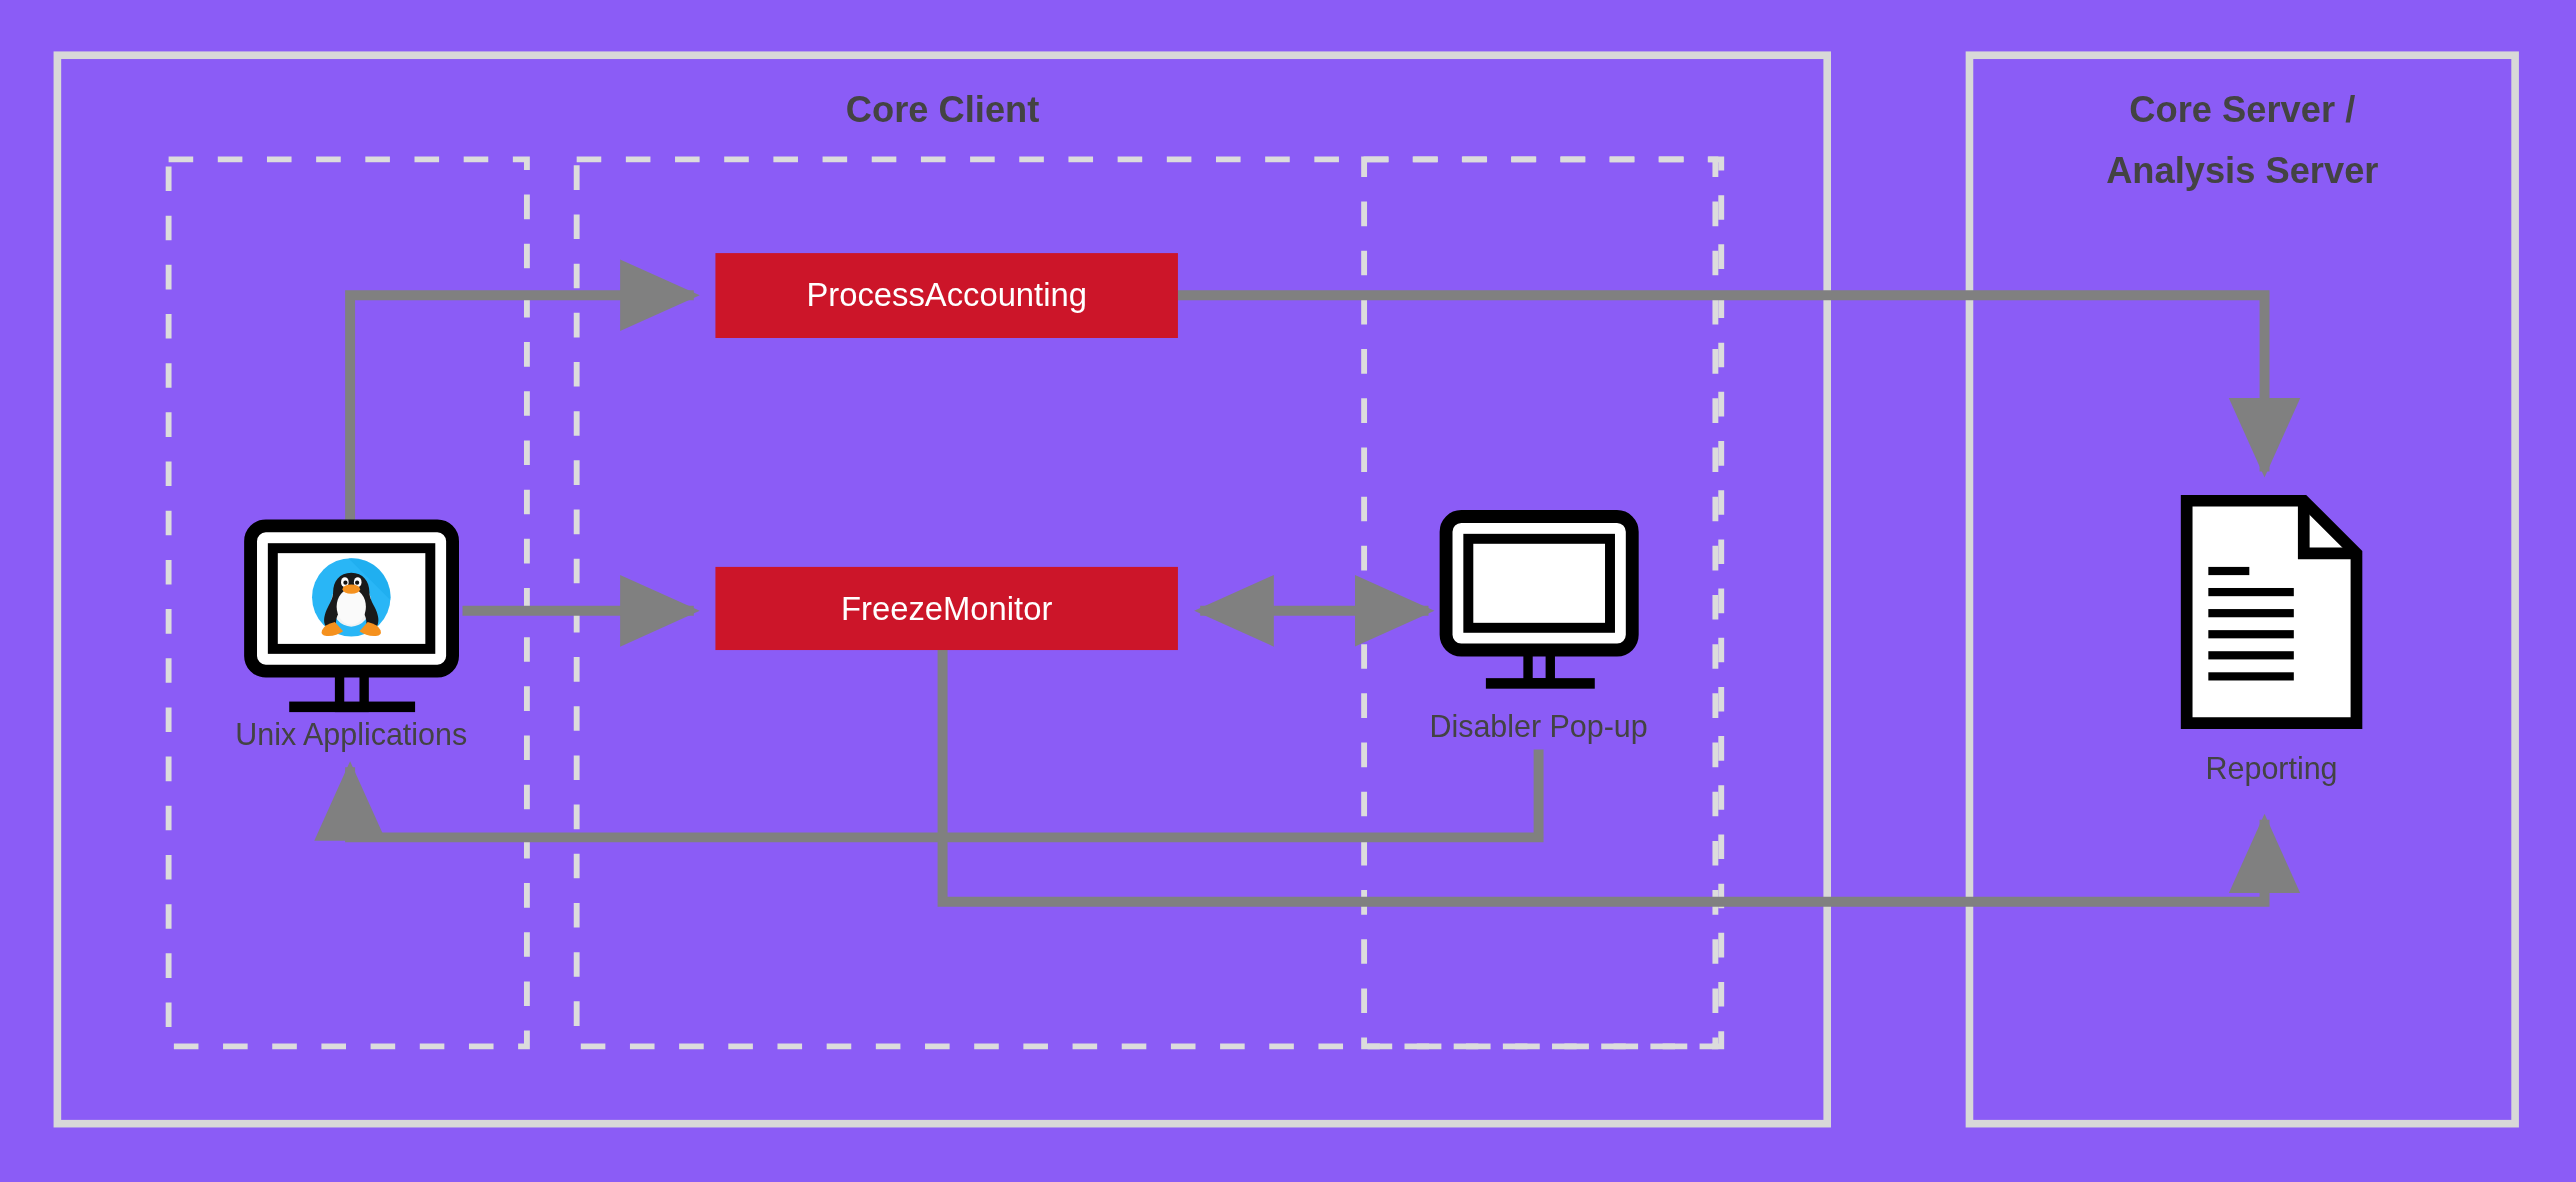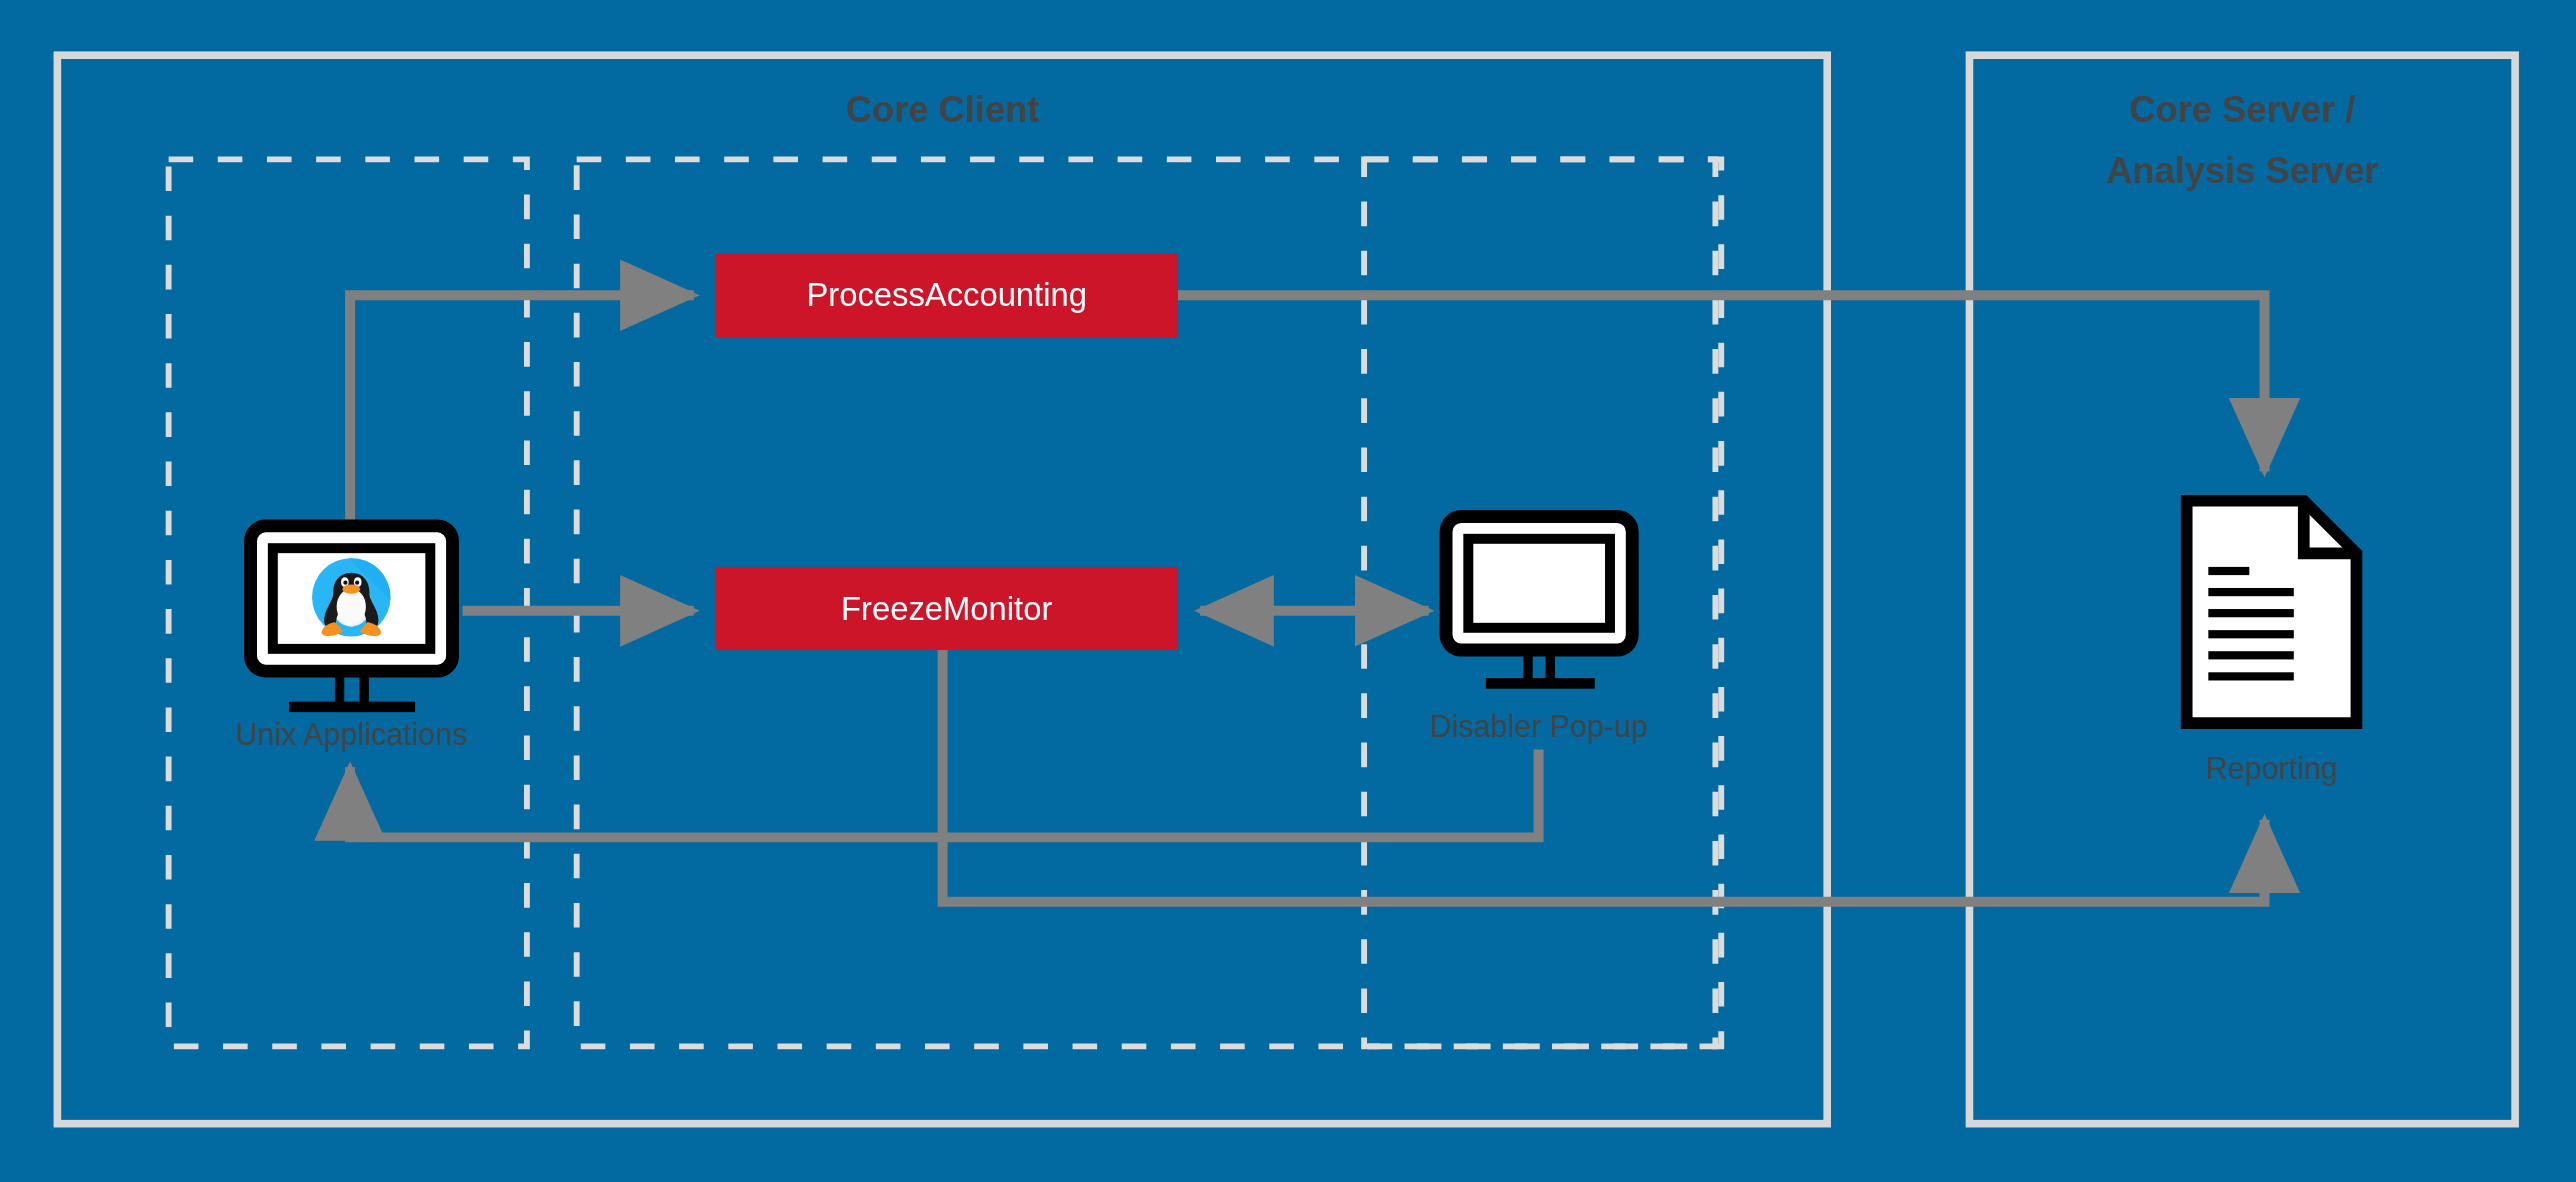--- a/index.html
+++ b/index.html
@@ -1,17 +1,17 @@
 <!DOCTYPE html>
 <html style="font-size:9.4px"><head>
 <meta charset="utf-8">
 <style>
   html,body{margin:0;padding:0;background:#ffffff;}
   body{font-family:"Liberation Sans", sans-serif;}
-  #stage{position:relative;width:2576px;height:1183px;background:#0369a1;overflow:hidden;text-decoration:underline;}
+  #stage{position:relative;width:2576px;height:1183px;background:#8b5cf6;overflow:hidden;text-decoration:underline;}
   svg.diagram{position:absolute;left:0;top:0;width:2576px;height:1183px;}
   .panel-title{font-weight:bold;fill:#434343;font-size:62px;text-anchor:middle;}
   .node-label{fill:#ffffff;font-size:56px;text-anchor:middle;}
   .icon-caption{fill:#434343;font-size:52px;text-anchor:middle;}
 </style>
 </head>
 <body>
 
 <div id="stage">
 

